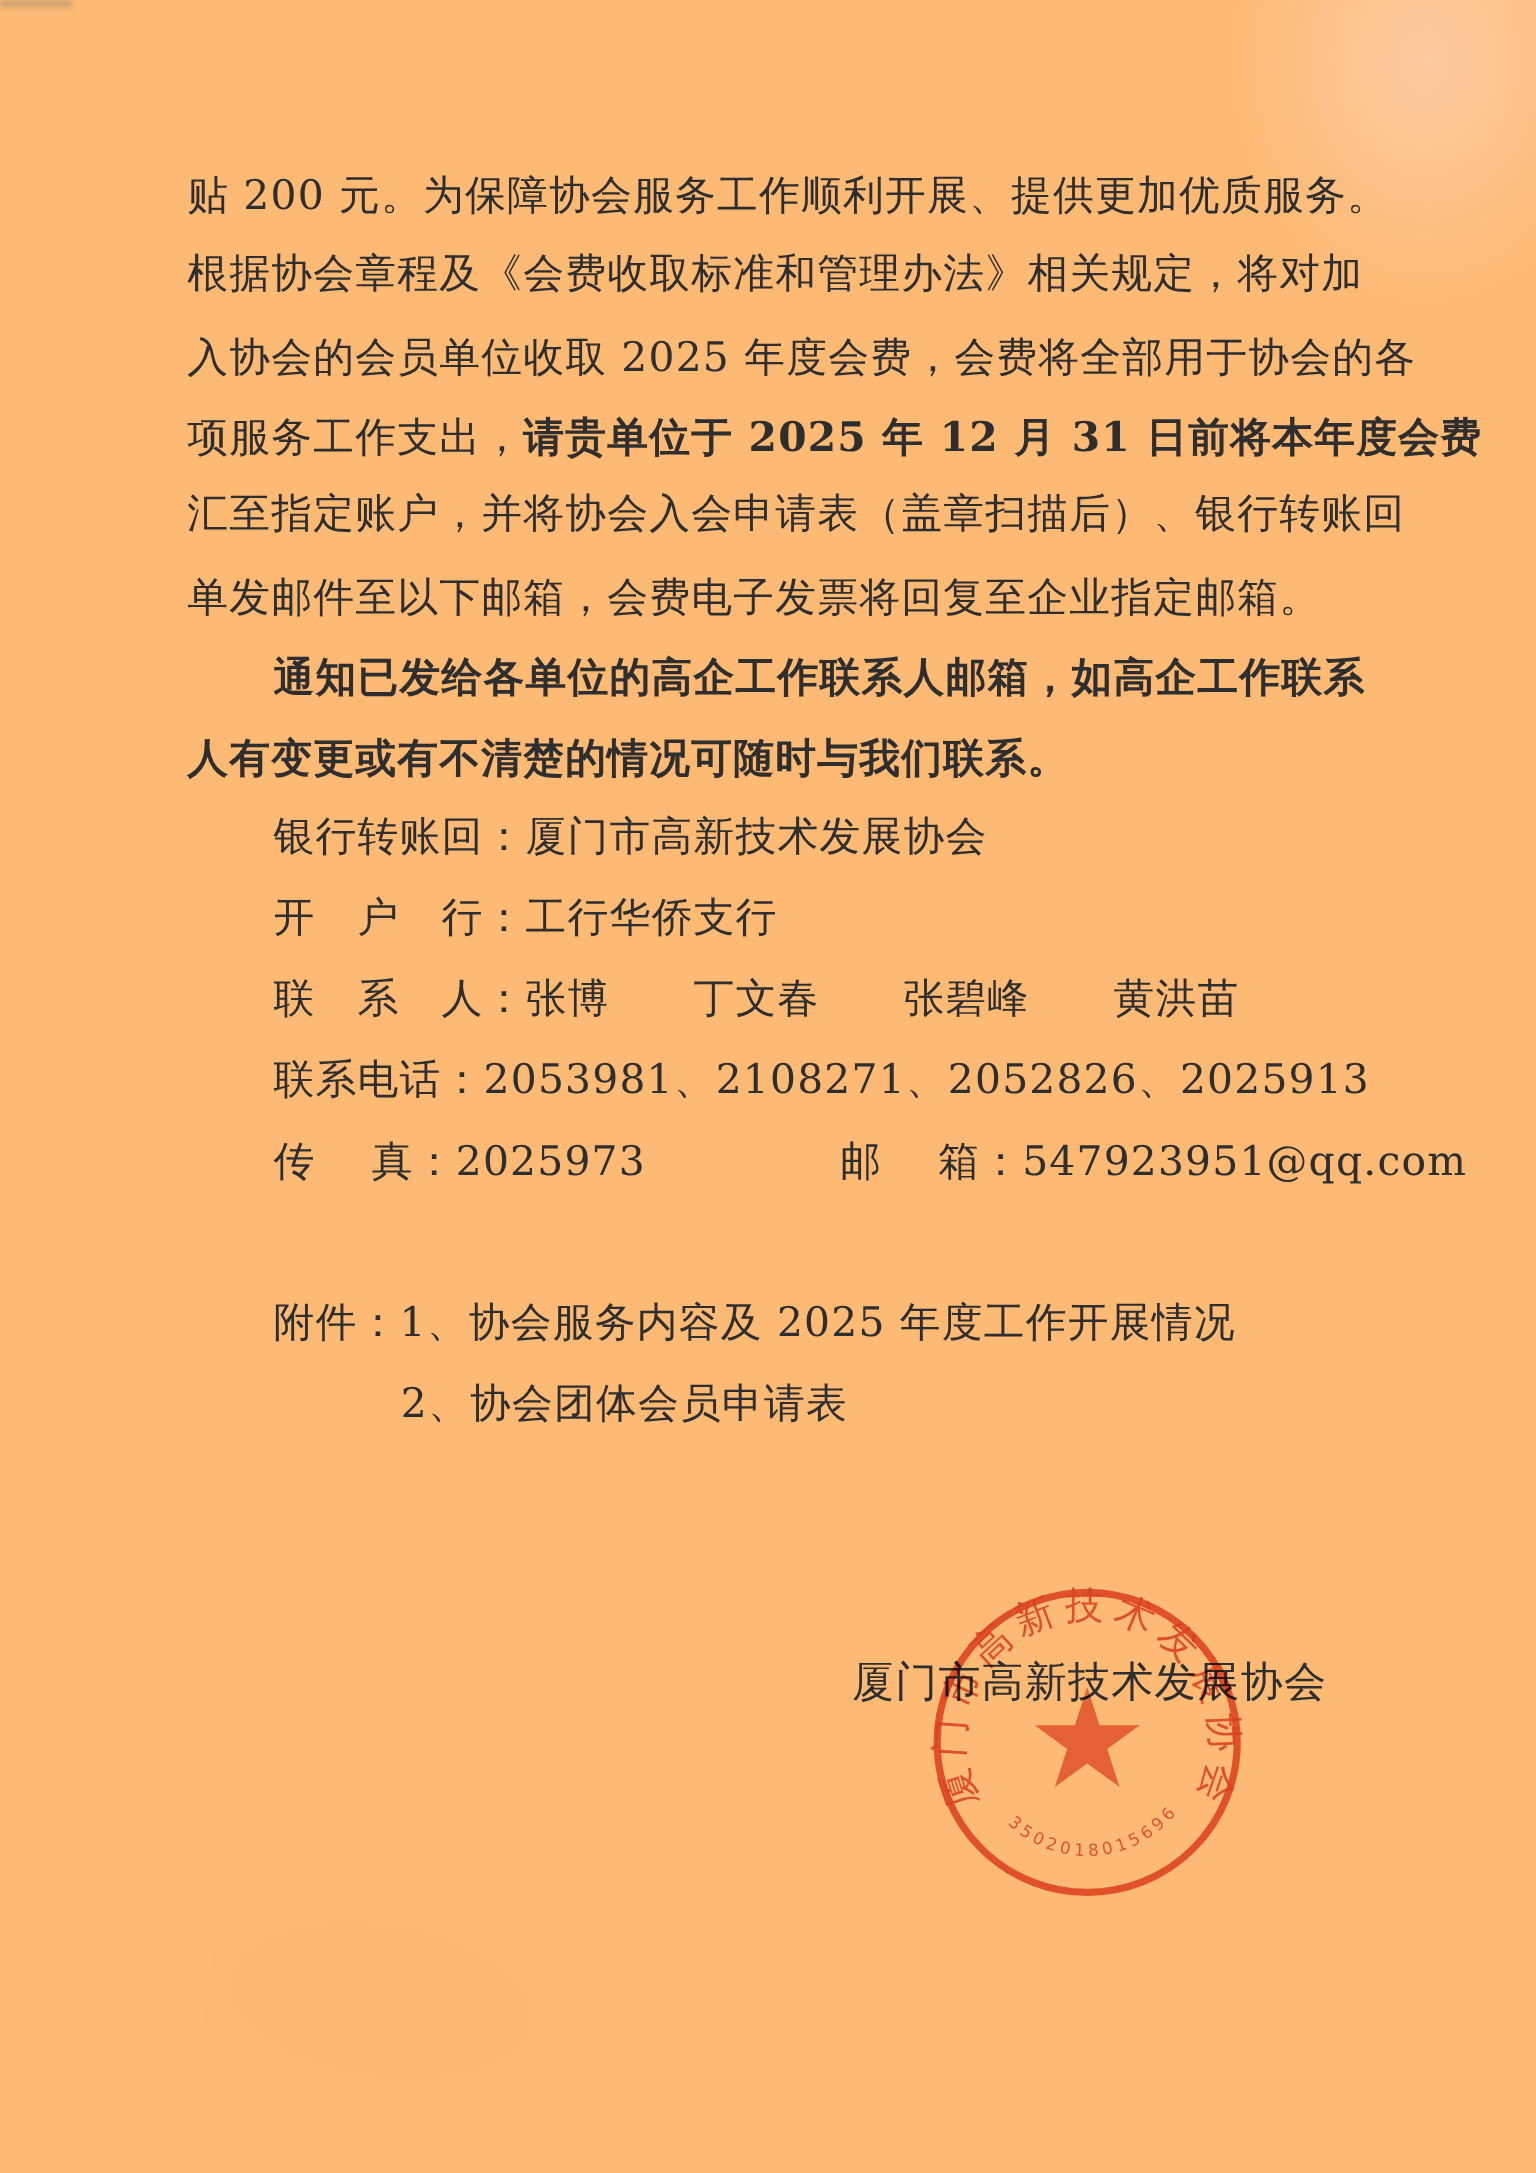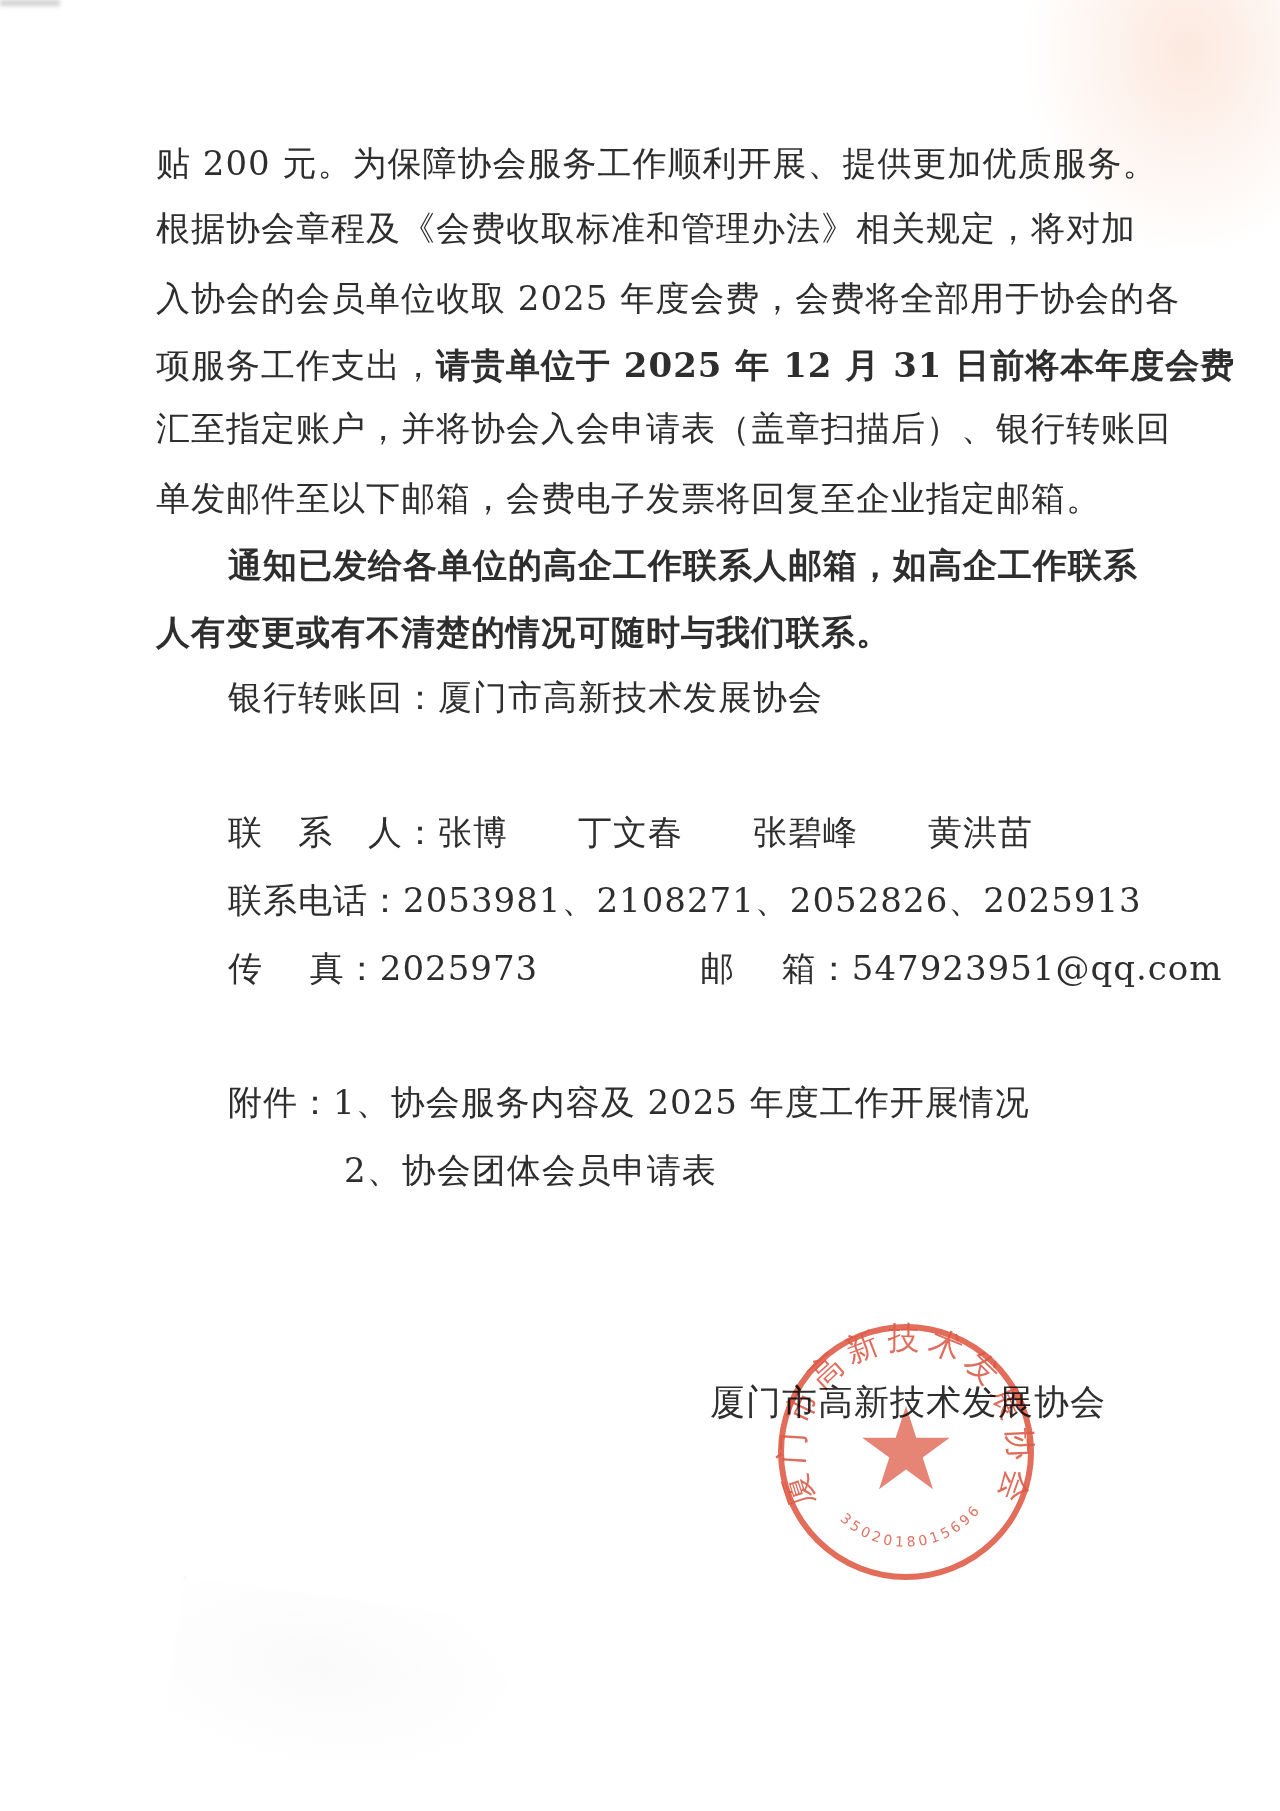--- a/index.html
+++ b/index.html
@@ -1,20 +1,20 @@
 <!DOCTYPE html>
 <html><head>
 <meta charset="utf-8">
 <style>
   html,body{margin:0;padding:0;background:#e8e8e8;}
   .page{
     position:relative;
     width:1280px;height:1811px;
     margin:0 auto;
-    background:#ffffff;
+    background:#fdba74;
     overflow:hidden;
     font-family:"DejaVu Serif","Liberation Serif",serif;
     color:#2e2e2e;
   }
   
   .warm-patch{
     position:absolute;left:1020px;top:-40px;width:280px;height:300px;
     background:radial-gradient(ellipse at 60% 30%, rgba(250,215,196,0.55), rgba(250,215,196,0) 70%);
     pointer-events:none;
   }
@@ -60,27 +60,28 @@
   <div class="line" style="left:156px;top:211px">根据协会章程及《会费收取标准和管理办法》相关规定，将对加</div>
   <div class="line" style="left:156px;top:281px">入协会的会员单位收取 2025 年度会费，会费将全部用于协会的各</div>
   <div class="line" style="left:156px;top:348px"><span>项服务工作支出，</span><span class="bold">请贵单位于 2025 年 12 月 31 日前将本年度会费</span></div>
   <div class="line" style="left:156px;top:411px">汇至指定账户，并将协会入会申请表（盖章扫描后）、银行转账回</div>
   <div class="line" style="left:156px;top:481px">单发邮件至以下邮箱，会费电子发票将回复至企业指定邮箱。</div>
 
   <div class="line bold" style="left:228px;top:548px">通知已发给各单位的高企工作联系人邮箱，如高企工作联系</div>
   <div class="line bold" style="left:156px;top:615px">人有变更或有不清楚的情况可随时与我们联系。</div>
 
   <div class="line" style="left:228px;top:680px">银行转账回：厦门市高新技术发展协会</div>
+  <div class="line" style="left:228px;top:748px">开　户　行：工行华侨支行</div>
   <div class="line" style="left:228px;top:815px">联　系　人：张博　　丁文春　　张碧峰　　黄洪苗</div>
   <div class="line" style="left:228px;top:883px">联系电话：2053981、2108271、2052826、2025913</div>
   <div class="line" style="left:228px;top:951px">传　 真：2025973</div>
   <div class="line" style="left:700px;top:951px">邮　 箱：547923951@qq.com</div>
 
   <div class="line" style="left:228px;top:1085px">附件：1、协会服务内容及 2025 年度工作开展情况</div>
-  <div class="line" style="left:344px;top:1153px">2、协会团体会员申请表</div>
+  <div class="line" style="left:334px;top:1153px">2、协会团体会员申请表</div>
 
   <div class="line sig" style="left:710px;top:1385px">厦门市高新技术发展协会</div>
 
   <svg class="seal" width="268" height="268" viewBox="-134 -134 268 268">
     <circle r="125" fill="none" stroke="#dd4f38" stroke-width="6" opacity="0.9"></circle>
     <defs>
       <path id="sealTextArc" d="M -89.2 51.5 A 103 103 0 1 1 89.2 51.5" fill="none"></path>
       <path id="sealNumArc" d="M -86 40 A 95 95 0 0 0 86 40" fill="none"></path>
     </defs>
     <text font-size="32" letter-spacing="7" fill="#d94b35" opacity="0.88" font-family="DejaVu Serif, Liberation Serif, serif">

